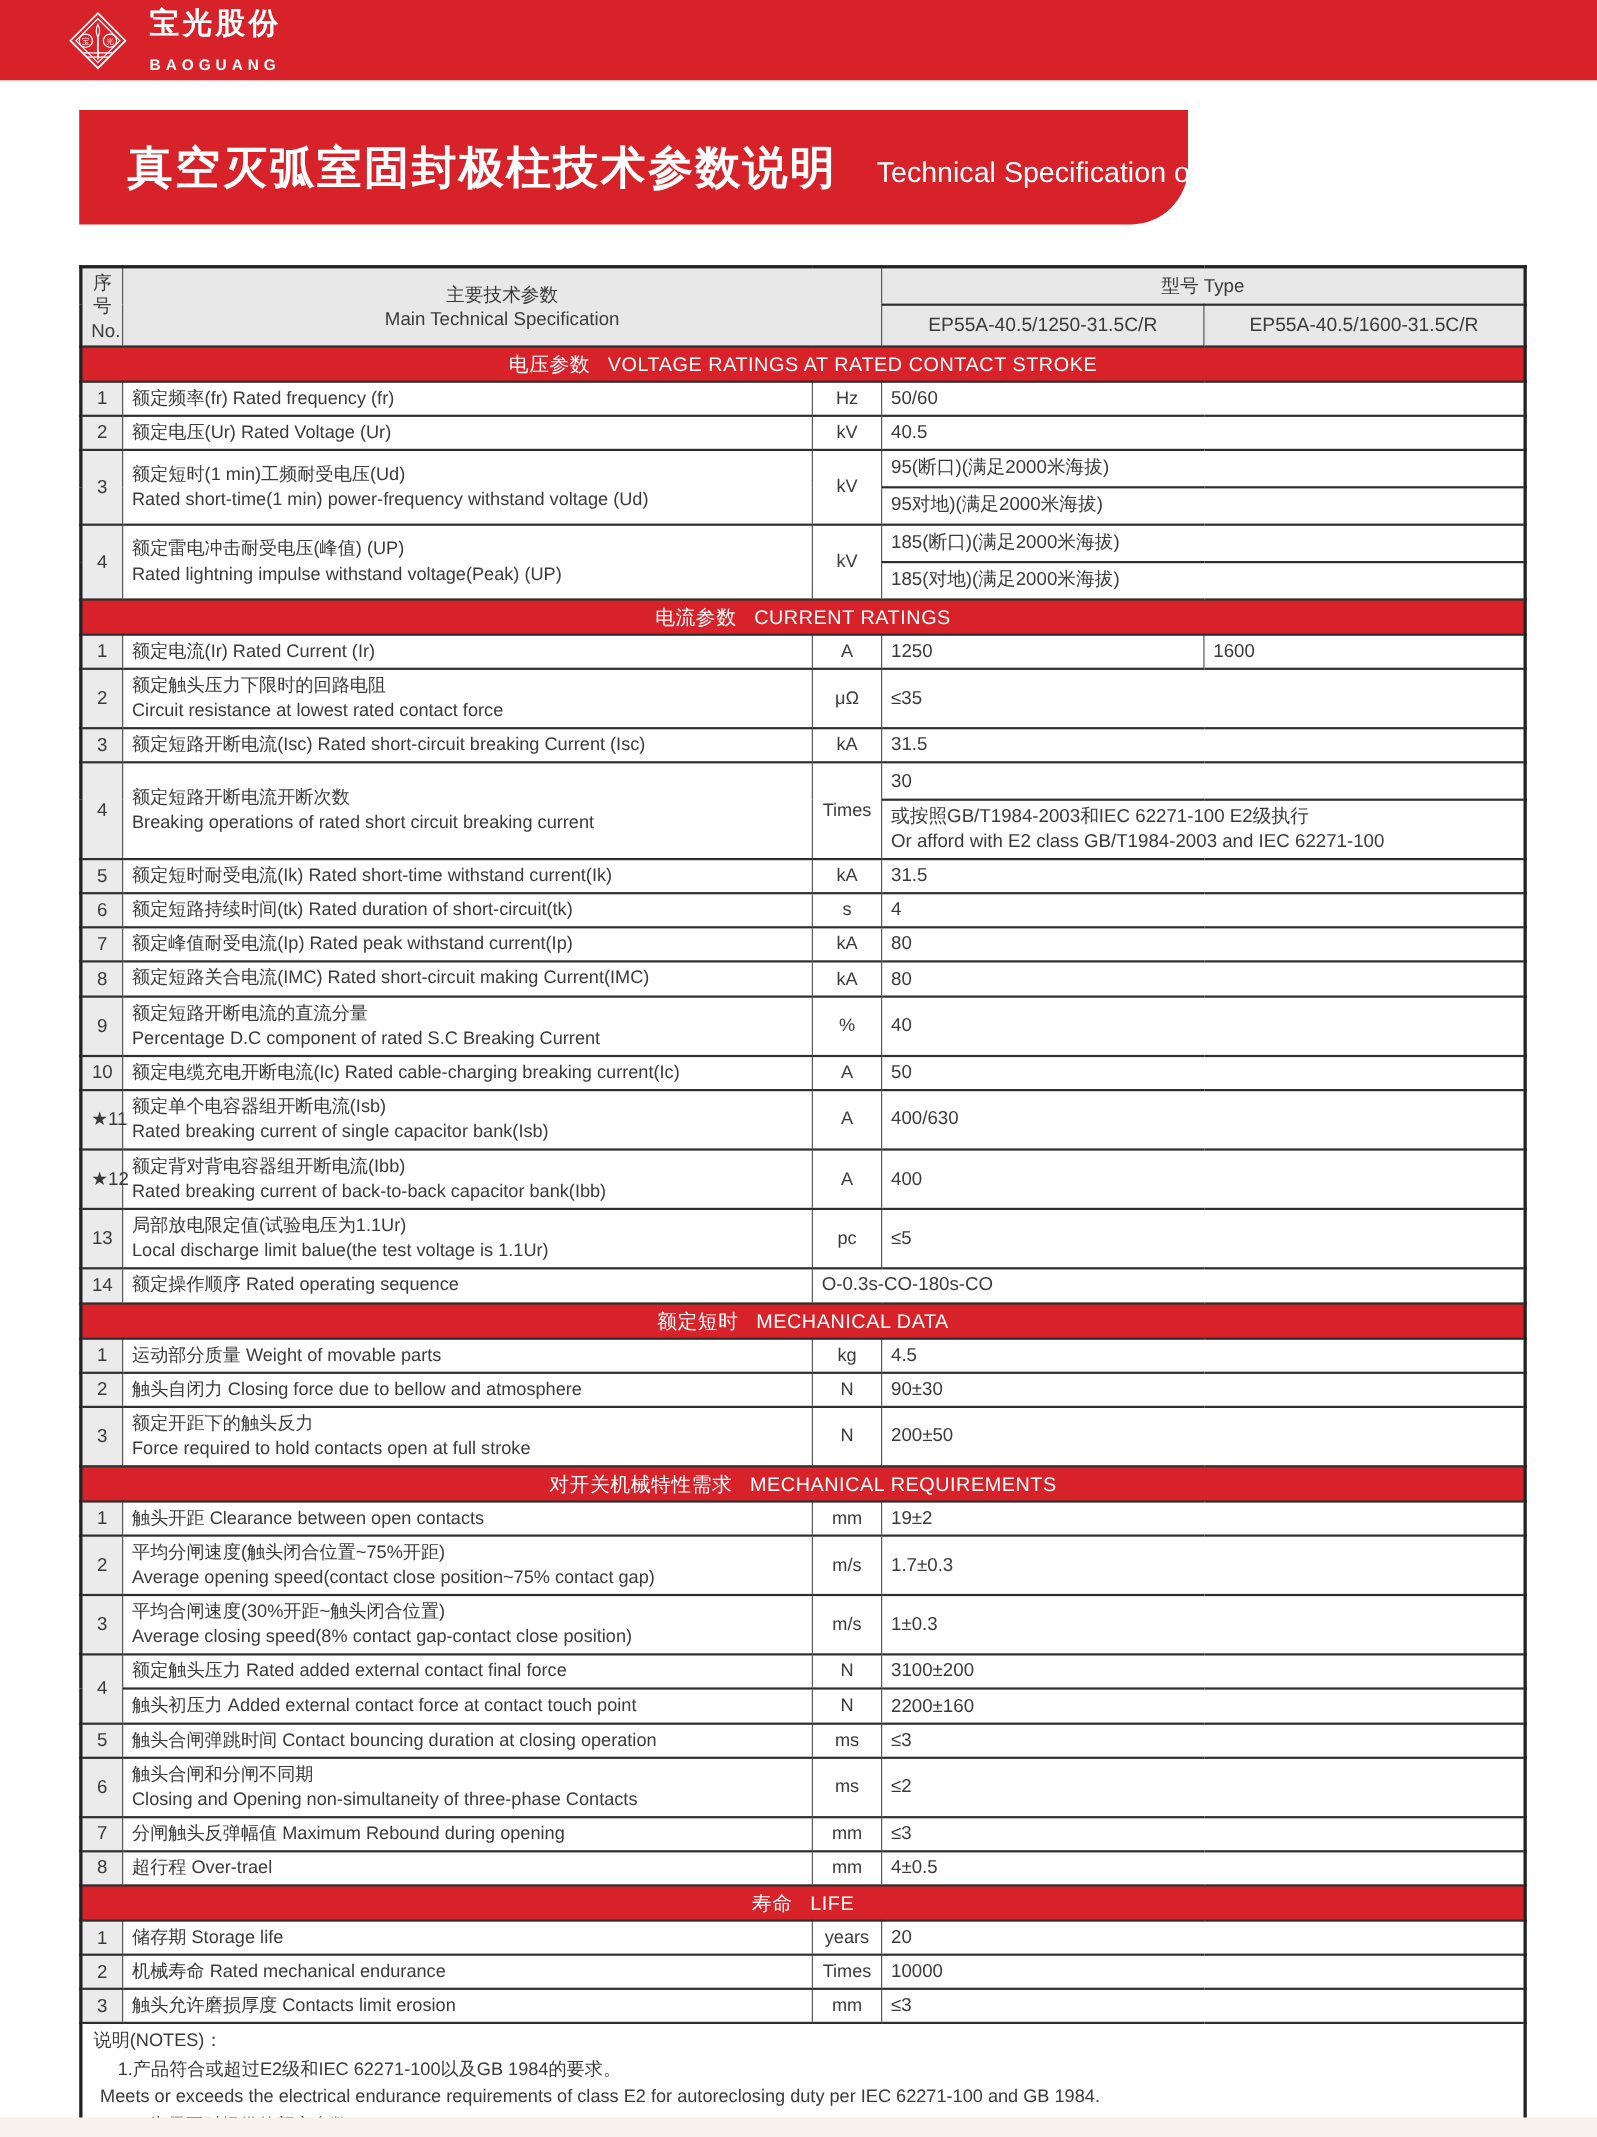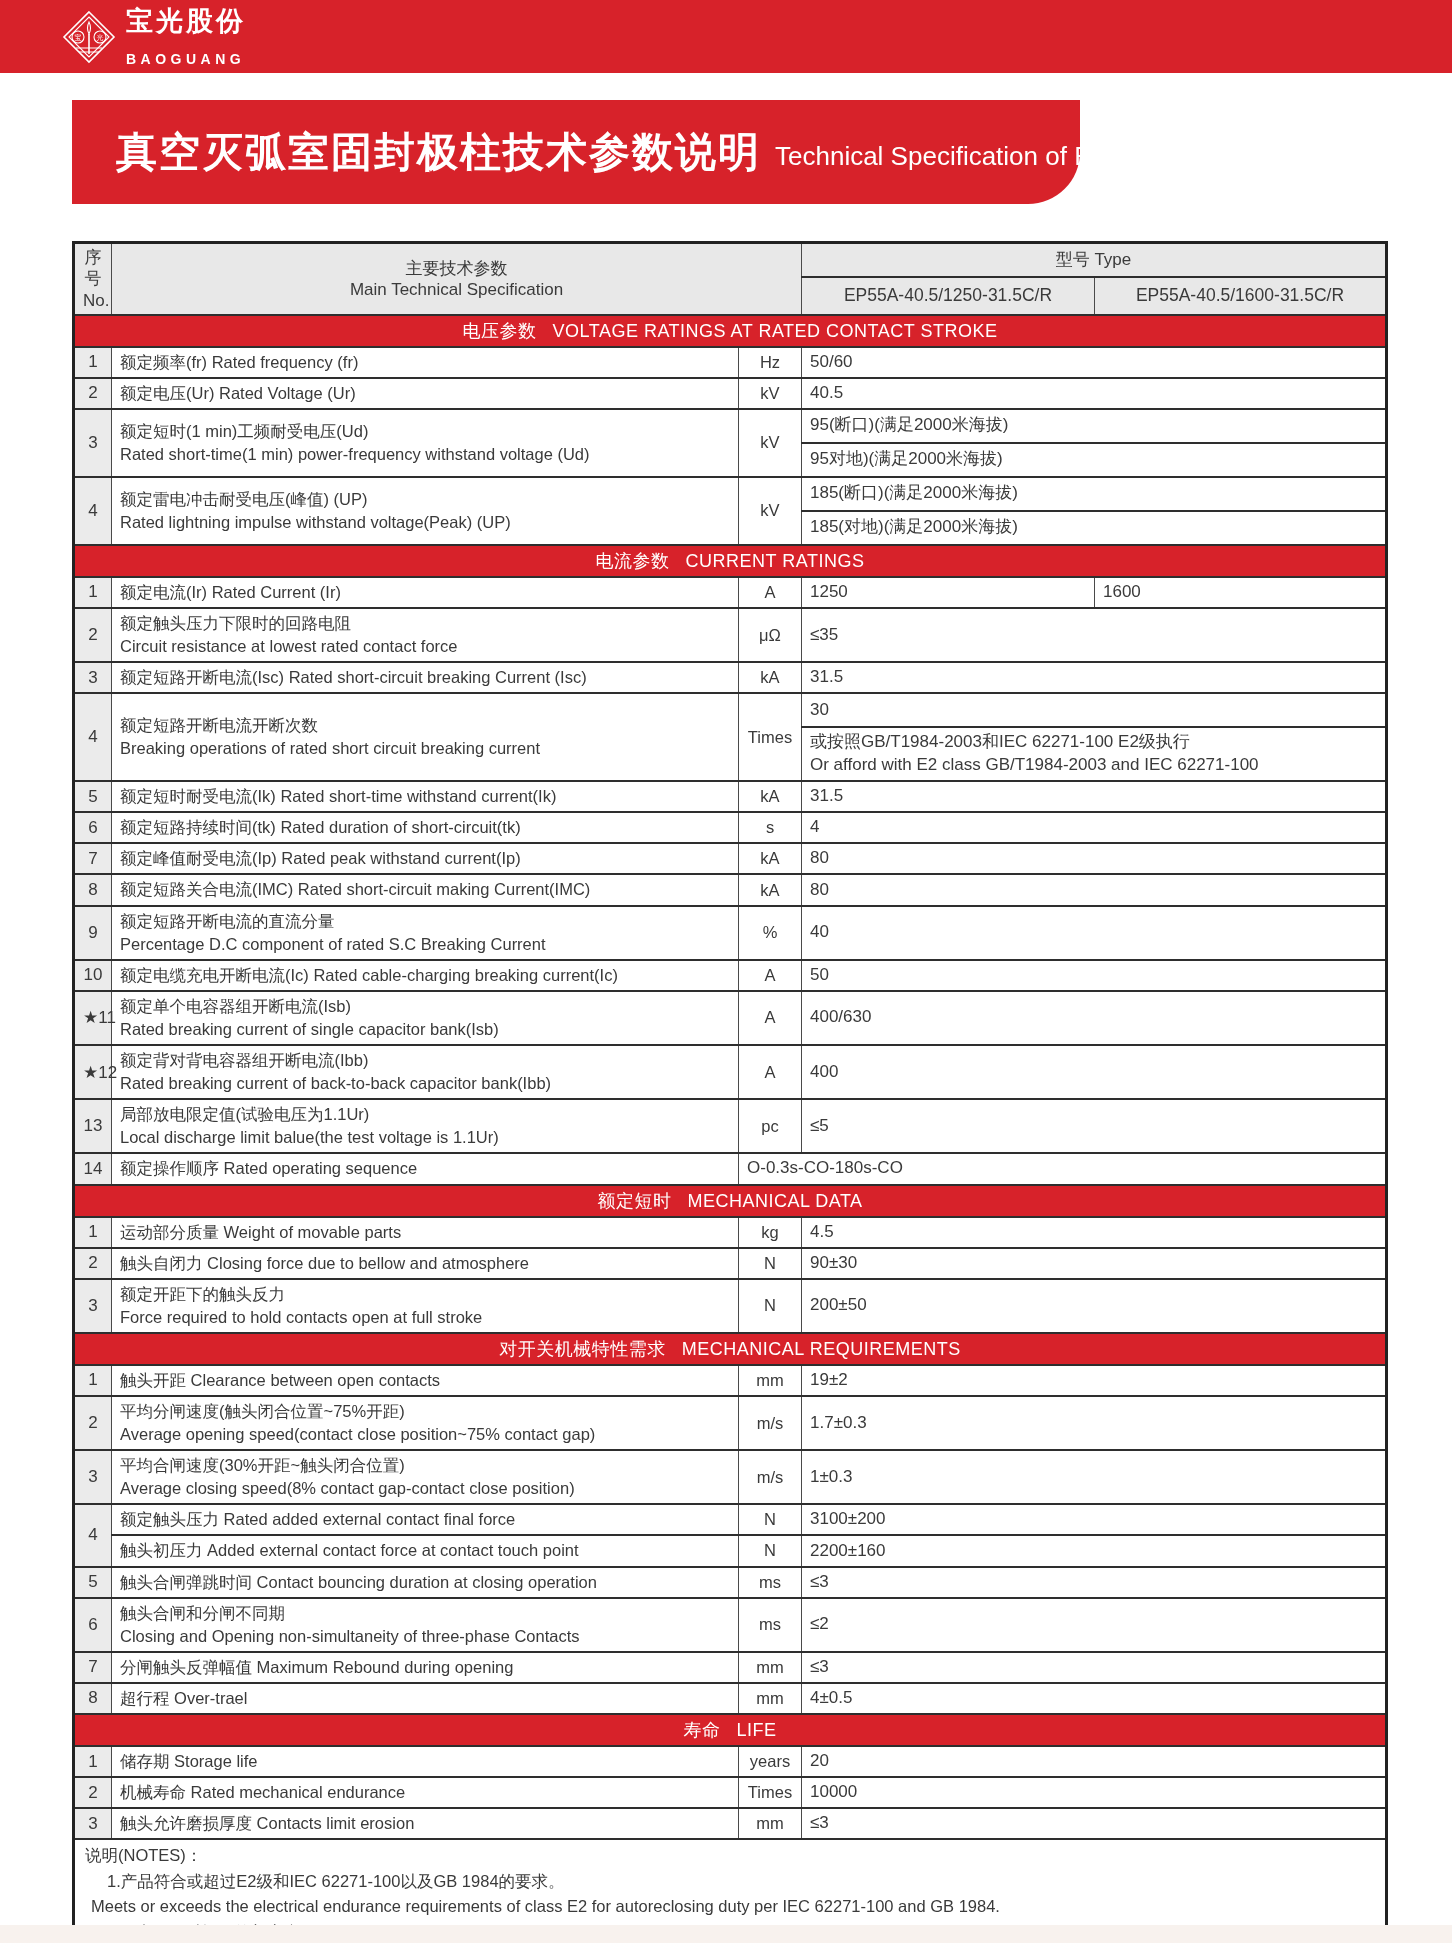--- a/index.html
+++ b/index.html
@@ -2,31 +2,31 @@
 <html style="--red: #d7222a;"><head>
 <meta charset="utf-8">
 <style>
   :root{ --red:#d7222a; --border-heavy:#2e2e2e; --border-light:#4a4a4a; --cell-gray:#ebebeb; --head-gray:#e8e8e8; --ink:#3a3a3a; }
   html,body{margin:0;padding:0;}
   body{width:1452px;height:1943px;position:relative;overflow:hidden;background:#ffffff;
        font-family:"Liberation Sans","DejaVu Sans",sans-serif;color:var(--ink);}
 
   
   .topbar{height:73px;background:var(--red);display:flex;align-items:center;padding-left:62px;box-sizing:border-box;}
-  .logo{display:flex;align-items:center;gap:10px;}
+  .logo{display:flex;align-items:center;gap:20px;}
   .logo-mark svg{display:block;}
   .logo-text{display:flex;flex-direction:column;}
   .logo-zh{color:#fff;font-size:27px;font-weight:bold;letter-spacing:3px;line-height:1.05;}
   .logo-en{color:#fff;font-size:14px;font-weight:bold;letter-spacing:4.5px;line-height:1;margin-top:16px;}
 
   
   .banner{margin:27px 0 0 72px;width:1008px;height:104px;background:var(--red);
           border-bottom-right-radius:52px;display:flex;align-items:center;padding-left:44px;box-sizing:border-box;}
   .banner-zh{color:#fff;font-size:41px;font-weight:bold;letter-spacing:2px;white-space:nowrap;}
-  .banner-en{color:#fff;font-size:26px;margin-left:14px;padding-top:8px;white-space:nowrap;}
+  .banner-en{color:#fff;font-size:26px;margin-left:36px;padding-top:8px;white-space:nowrap;}
 
   
   table.spec{margin:37px 0 0 72px;width:1313px;border-collapse:collapse;table-layout:fixed;border:3px solid #222;}
   table.spec td{border:1px solid var(--border-light);border-top:2px solid var(--border-heavy);border-bottom:2px solid var(--border-heavy);
                 padding:3px 8px;box-sizing:border-box;vertical-align:middle;}
   .head{background:var(--head-gray);text-align:center;font-size:17px;line-height:1.25;}
   .type-head{height:27px;}
   .model-head{height:33px;font-size:17.5px;}
   .no-cell{background:var(--cell-gray);text-align:center;font-size:17px;}
   .section-cell{background:var(--red);color:#fff;text-align:center;height:29px;font-size:18px;letter-spacing:0.5px;padding:2px 8px;}

